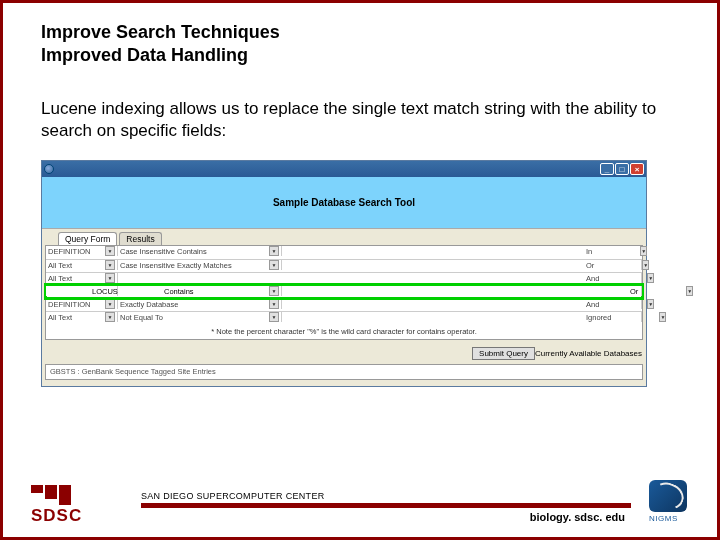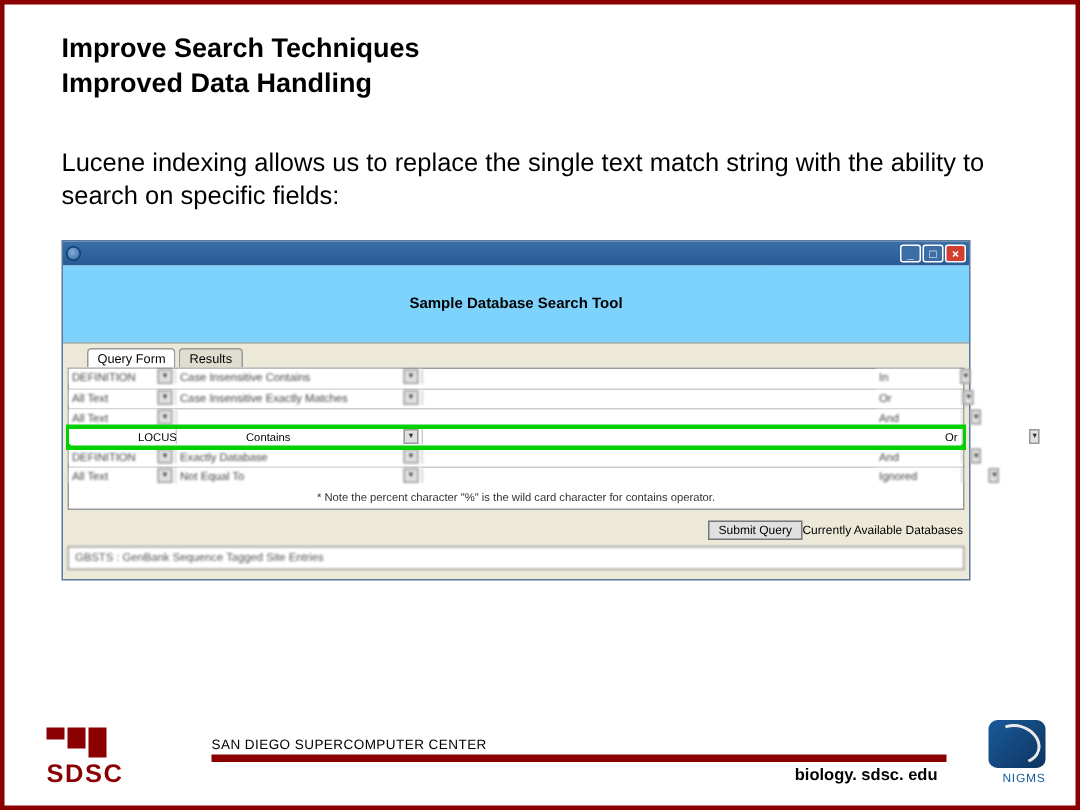--- a/index.html
+++ b/index.html
@@ -126,21 +126,21 @@
   .footer-mid { flex: 1; padding: 0 8px 0 18px; }
   .footer-caption { font-size: 9px; letter-spacing: 0.3px; }
   .footer-rule {
     height: 5px; background: #8b0000; margin-top: 2px;
   }
   .footer-url {
     text-align: right; font-size: 11px; font-weight: bold;
     margin-top: 3px; padding-right: 6px;
   }
   .logo-nigms {
-    width: 48px; display: flex; flex-direction: column; align-items: flex-end;
+    width: 48px; display: flex; flex-direction: column; align-items: flex-start;
     gap: 2px; margin-left: 10px;
   }
   .nigms-mark {
     width: 38px; height: 32px; border-radius: 6px;
     background: linear-gradient(135deg,#1a5a9a,#0d3560);
     position: relative; overflow: hidden;
   }
   .nigms-mark::before {
     content: ""; position: absolute; inset: 3px;
     border: 2px solid #eaeaea; border-radius: 50%;

